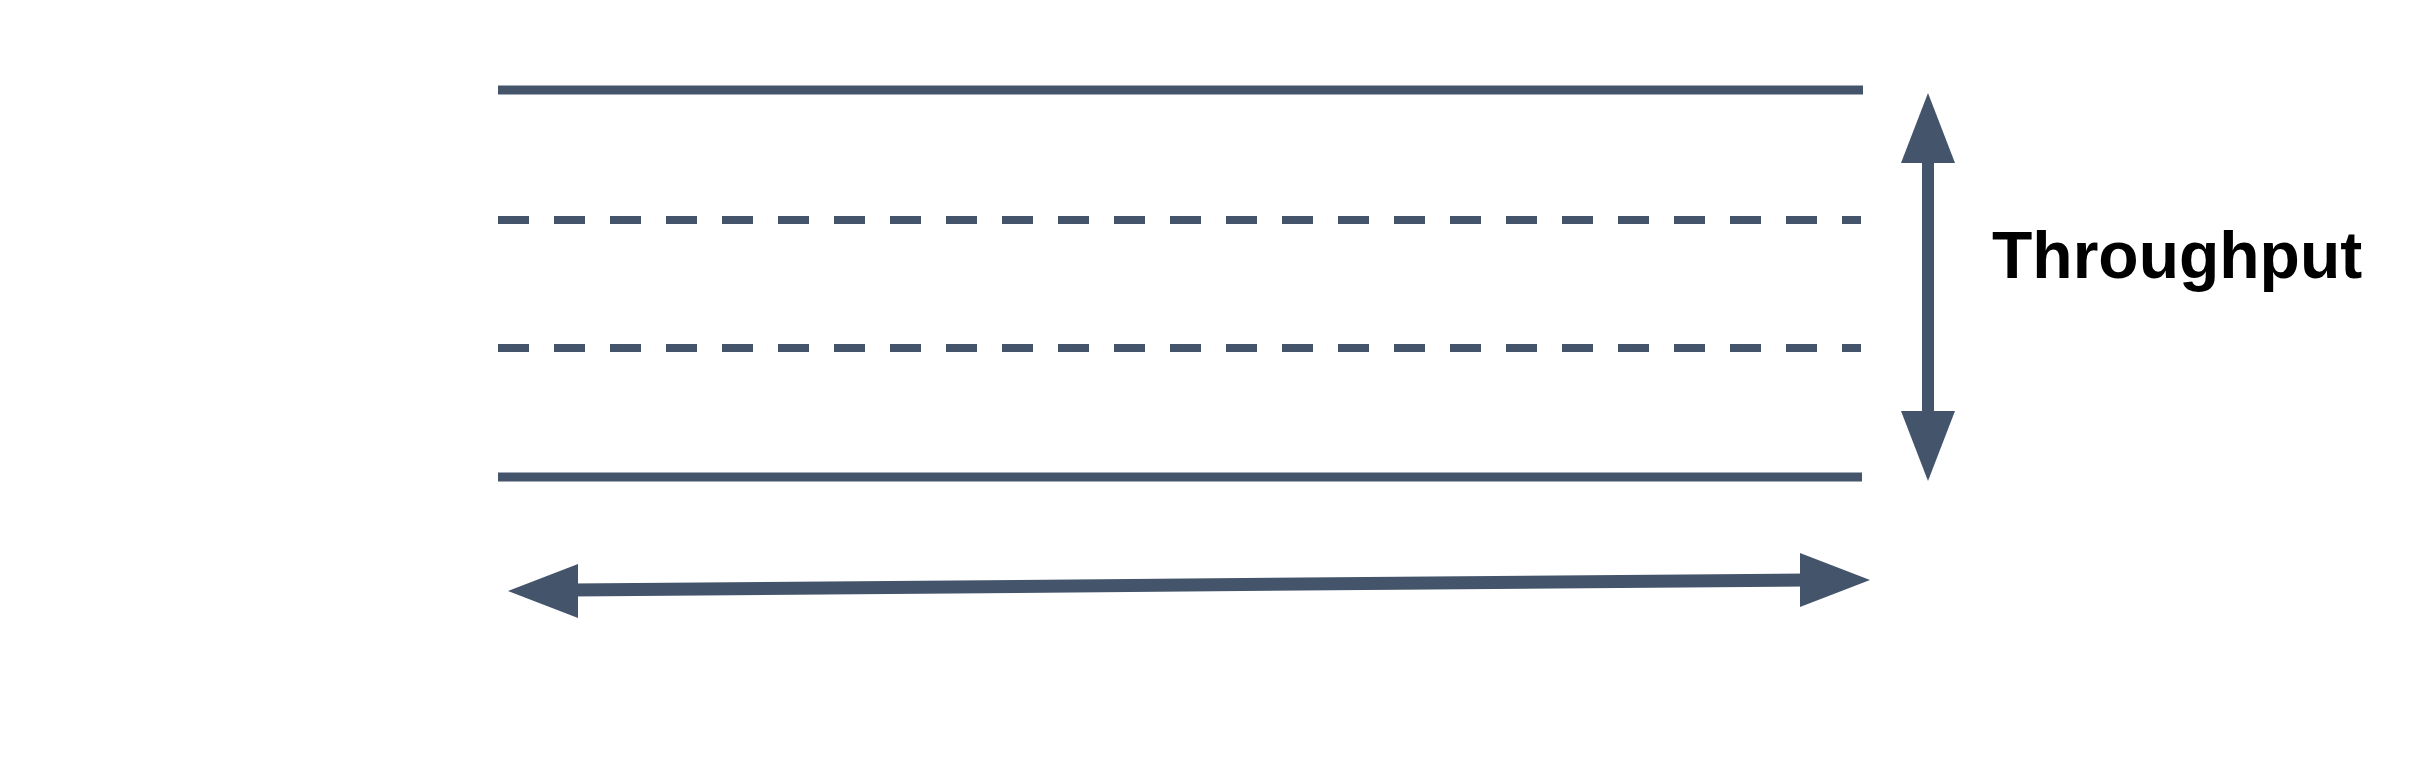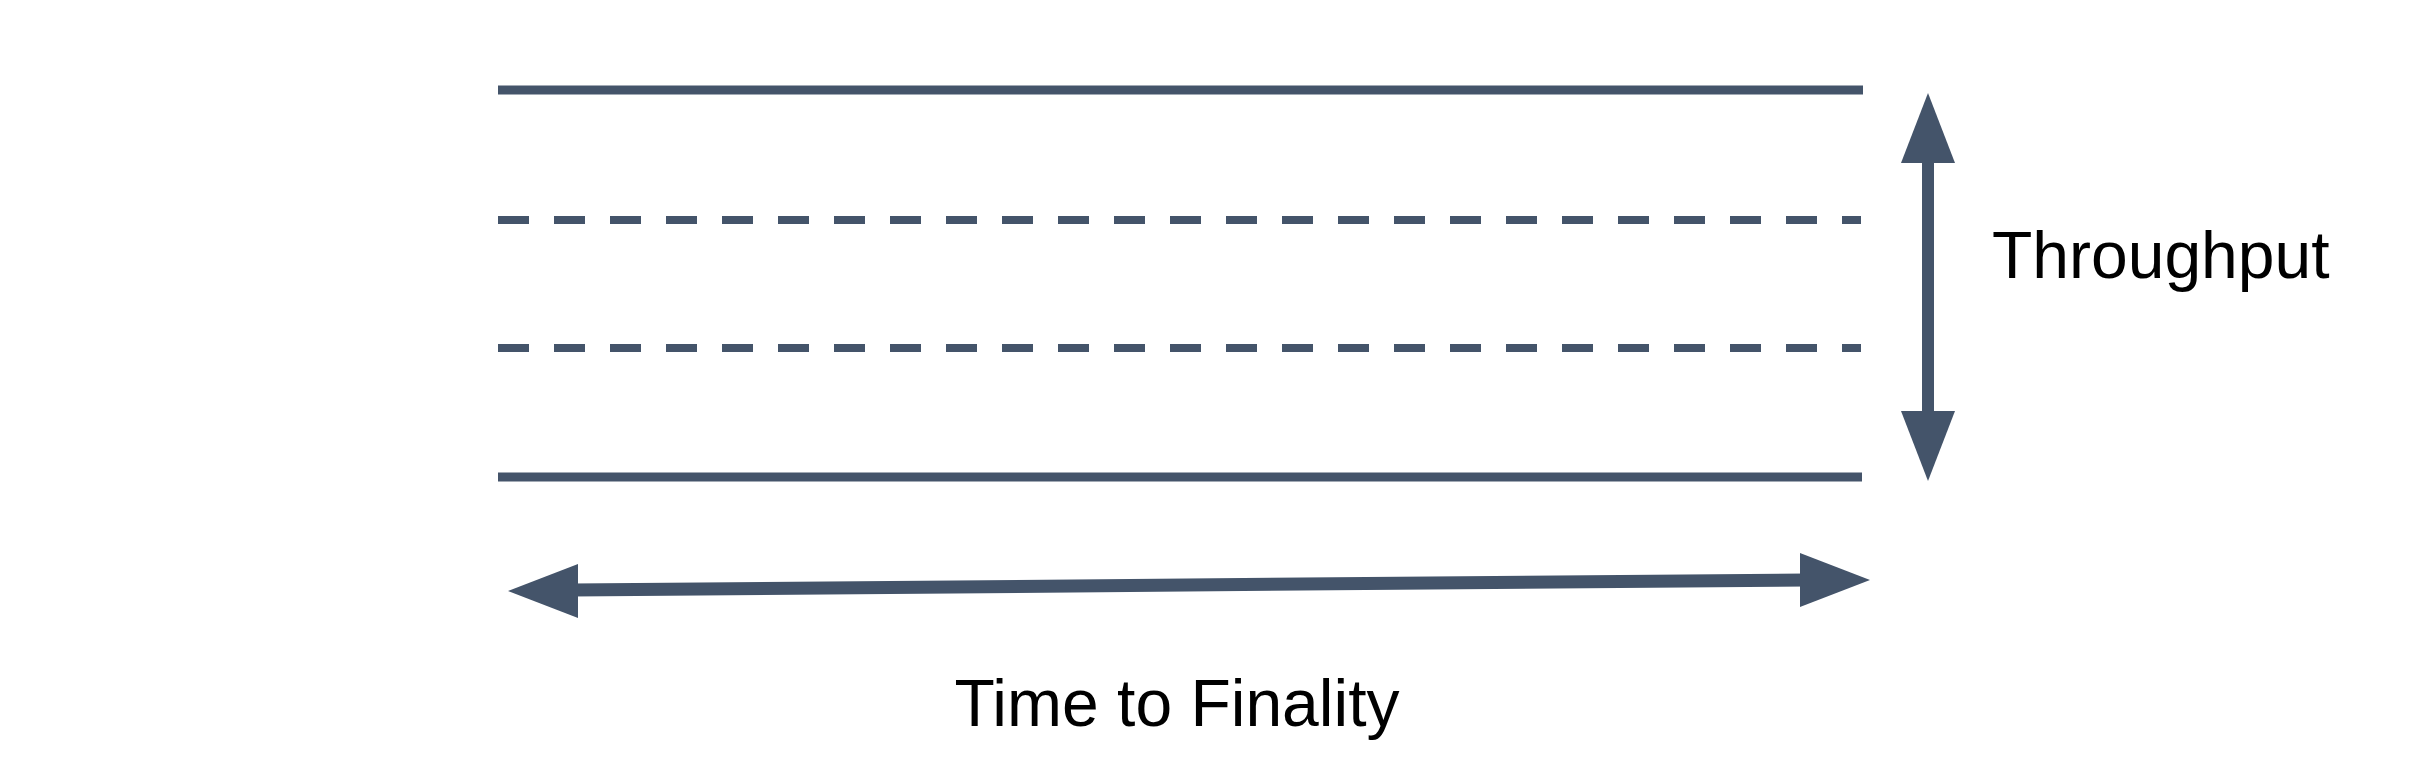--- a/index.html
+++ b/index.html
@@ -13,20 +13,21 @@
     height: 780px;
     background: var(--bg-color);
     overflow: hidden;
     font-family: "Liberation Sans", sans-serif;
   }
   .stage {
     position: relative;
     width: 2410px;
     height: 648px;
     background: var(--bg-color);
+    font-weight: bold;
   }
   .stage svg {
     position: absolute;
     top: 0;
     left: 0;
     color: var(--line-color);
   }
   .label {
     position: absolute;
     color: var(--text-color);
@@ -68,15 +69,14 @@
 
     <g>
       <line x1="572" y1="590" x2="1806" y2="580" stroke="currentColor" stroke-width="13"></line>
       <polygon points="508,591 578,564 578,618" fill="currentColor"></polygon>
       <polygon points="1870,580 1800,553 1800,607" fill="currentColor"></polygon>
     </g>
   </svg>
 
   <div class="label label-throughput">Throughput</div>
 
-  <div class="label label-ttf">Time to Finality</div>
 
 </div>
 
 </body></html>

